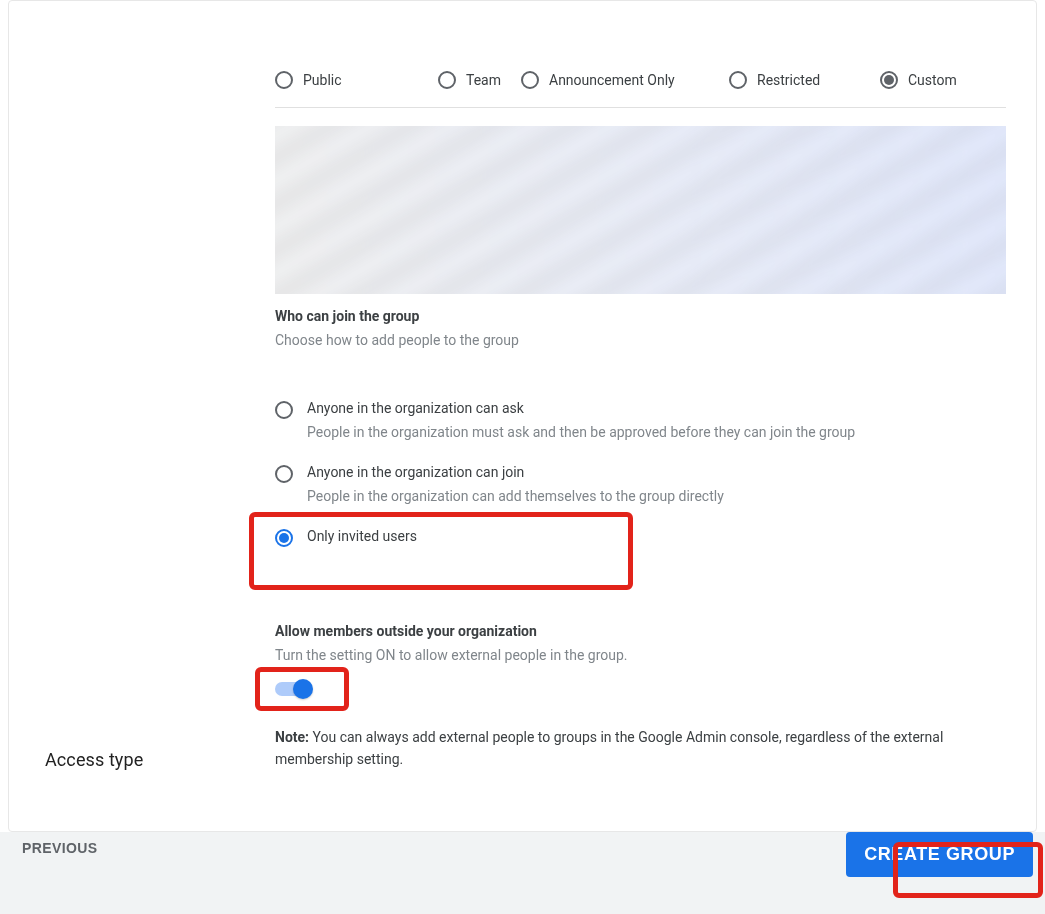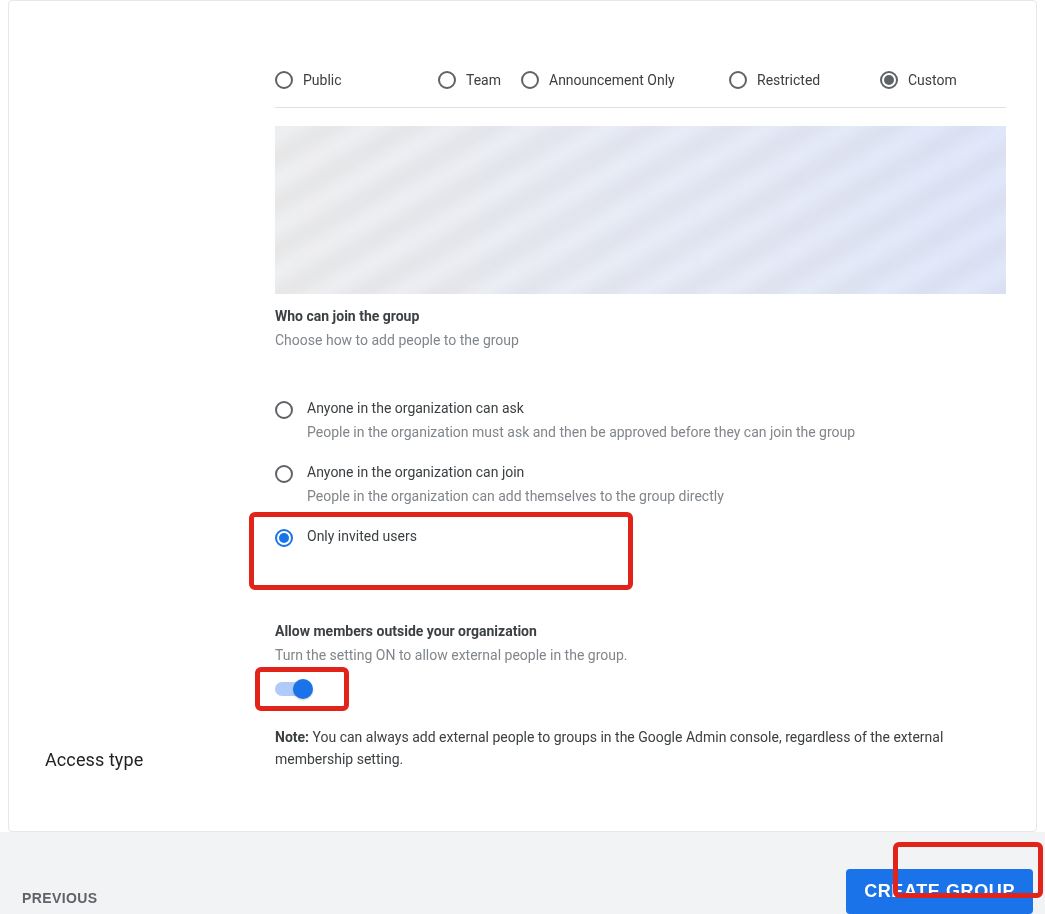--- a/index.html
+++ b/index.html
@@ -140,21 +140,21 @@
   .note-block {
     font-size:14px; color:#3c4043; margin-top:26px; line-height:22px;
   }
   .note-block .note-label { font-weight:700; }
 
   .footer {
     position:absolute;
     left:0; right:0; bottom:0;
     height:82px;
     background:#f1f3f4;
-    display:flex; align-items:flex-end; justify-content:space-between;
+    display:flex; align-items:flex-start; justify-content:space-between;
     padding: 0 12px 0 18px;
     margin-top: 31px;
   }
   .btn-prev {
     font-size:14px; font-weight:600; letter-spacing:0.4px;
     color:#5f6368; background:transparent; border:none; cursor:pointer;
     padding:8px 4px;
   }
   .btn-create {
     font-size:18px; font-weight:600; letter-spacing:0.6px;

